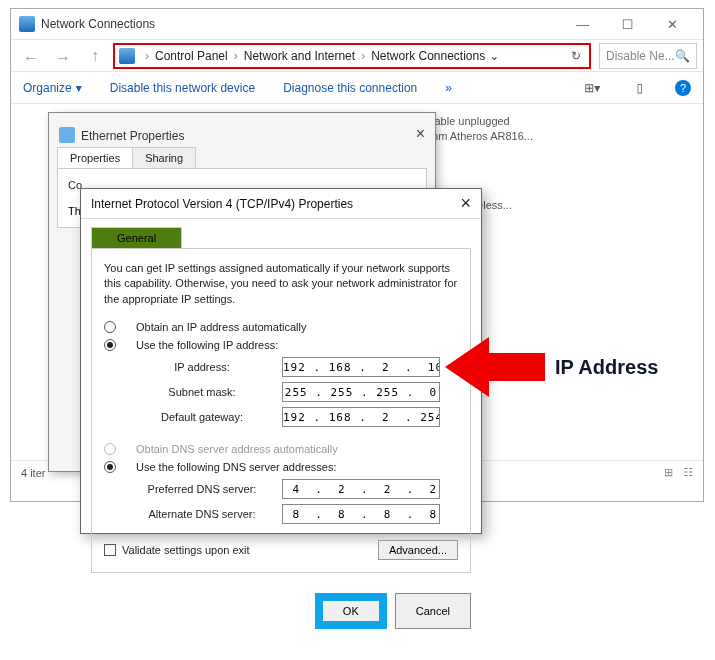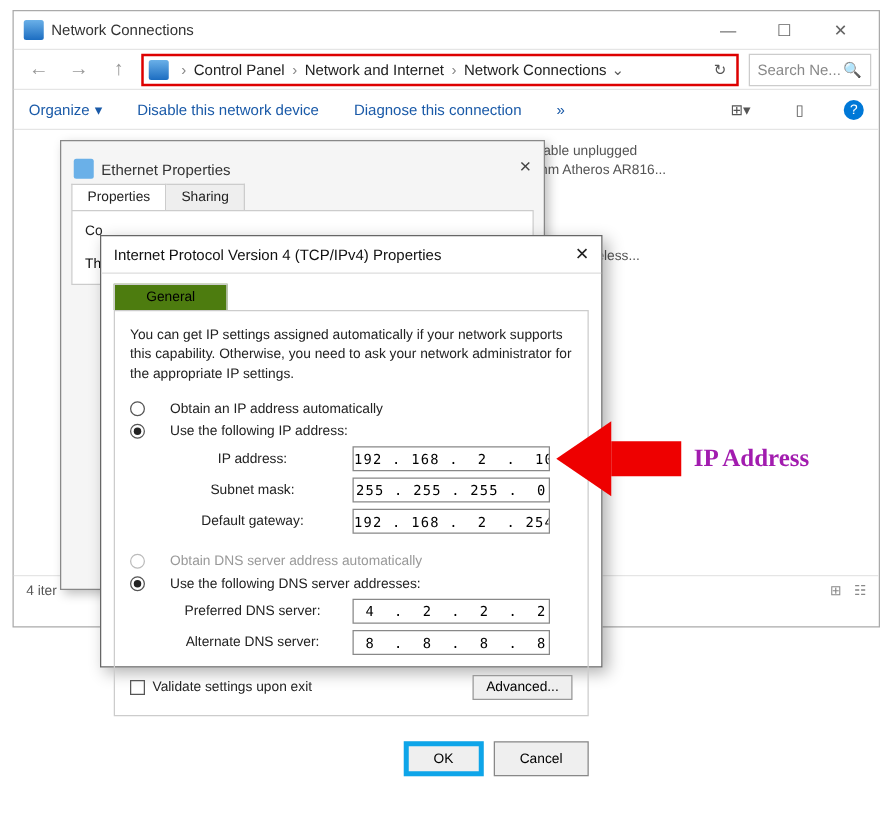--- a/index.html
+++ b/index.html
@@ -58,27 +58,27 @@
 .ip-radio.disabled{border-color:#bbb;}
 .ip-fields { margin-left:18px; margin-top:4px;}
 .ip-field-row { display:flex; align-items:center; margin:5px 0; }
 .ip-field-row label { width: 160px; text-align: center; }
 .ip-input { width: 158px; height:20px; border:1px solid #888; font-family: monospace; font-size:11px; letter-spacing: 1px; text-align:center; }
 .validate-row { display:flex; align-items:center; margin-top:16px; gap:6px;}
 .checkbox { width:12px;height:12px;border:1px solid #555;}
 .adv-btn { margin-left:auto; padding:3px 10px; border:1px solid #999; background:#efefef; font-size:11px;}
 .dlg-buttons { display:flex; justify-content:flex-end; gap:8px; padding:10px; }
 .dlg-btn { padding:4px 20px; border:1px solid #888; background:#efefef; font-size:11px;}
-.dlg-btn.ok{ border:4px solid #0ea5e9;}
+.dlg-btn.ok{ border:8px solid #0ea5e9;}
 
 
 .arrow-container { position:absolute; left:445px; top:337px; display:flex; align-items:center; }
 .arrow-head { width:0;height:0;border-top:30px solid transparent;border-bottom:30px solid transparent;border-right:44px solid #e00;}
 .arrow-shaft { width:56px; height:28px; background:#e00;}
-.arrow-label { margin-left:10px; font-size:20px; font-weight:bold; color:#a21caf; white-space:nowrap;font-family:Liberation Serif, serif;}
+.arrow-label { margin-left:10px; font-size:20px; font-weight:bold; color:#0f172a; white-space:nowrap;}
 </style>
 </head>
 <body>
 
 <div class="win-main">
   <div class="titlebar">
     <div class="icon"></div>
     <span>Network Connections</span>
     <div class="spacer"></div>
     <div class="winbtn">—</div>
@@ -94,21 +94,21 @@
       <span class="chev">›</span>
       <span>Control Panel</span>
       <span class="chev">›</span>
       <span>Network and Internet</span>
       <span class="chev">›</span>
       <span>Network Connections</span>
       <span class="dd">⌄</span>
       <span class="refresh">↻</span>
     </div>
     <div class="searchbox">
-      <span>Search Ne...</span>
+      <span>Disable Ne...</span>
       <span class="mag">🔍</span>
     </div>
   </div>
   <div class="toolbar">
     <div class="org">
       <span>Organize</span>
       <span>▾</span>
     </div>
     <span>Disable this network device</span>
     <span>Diagnose this connection</span>

